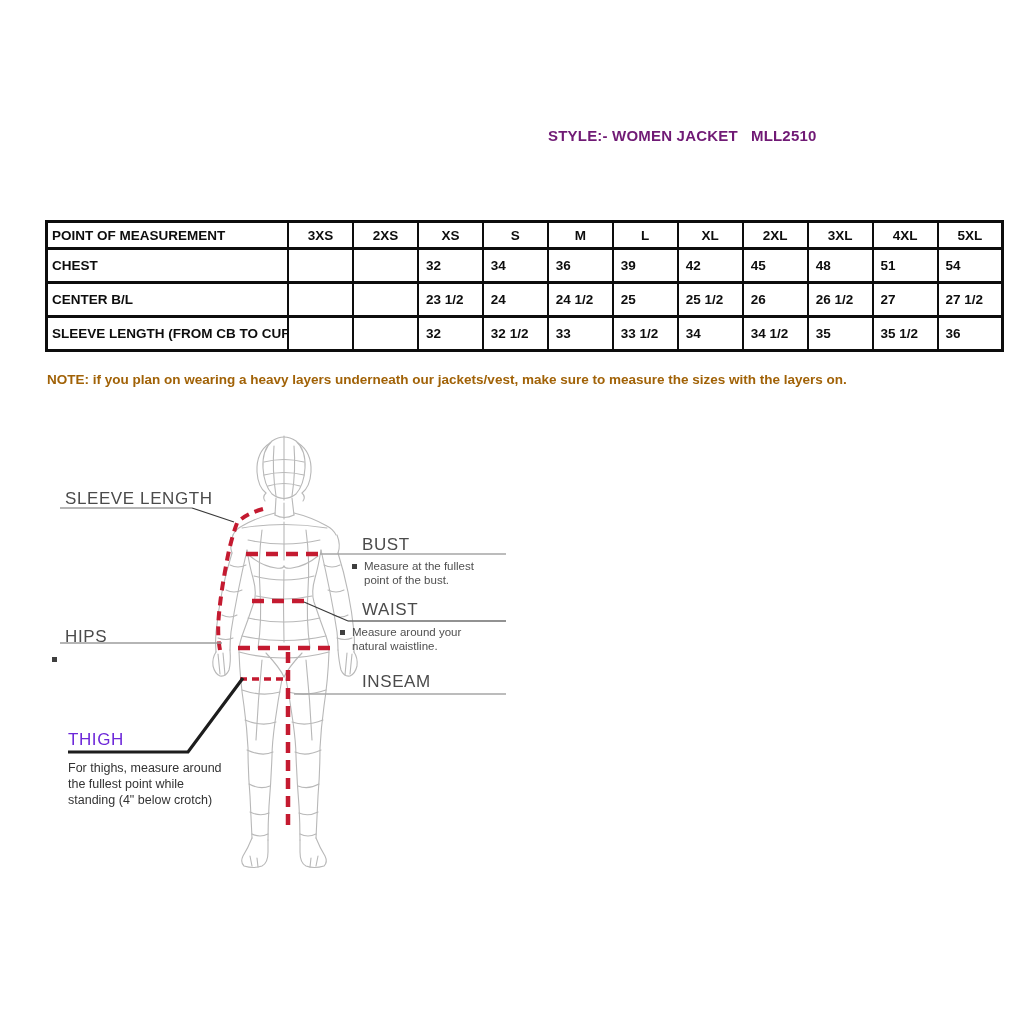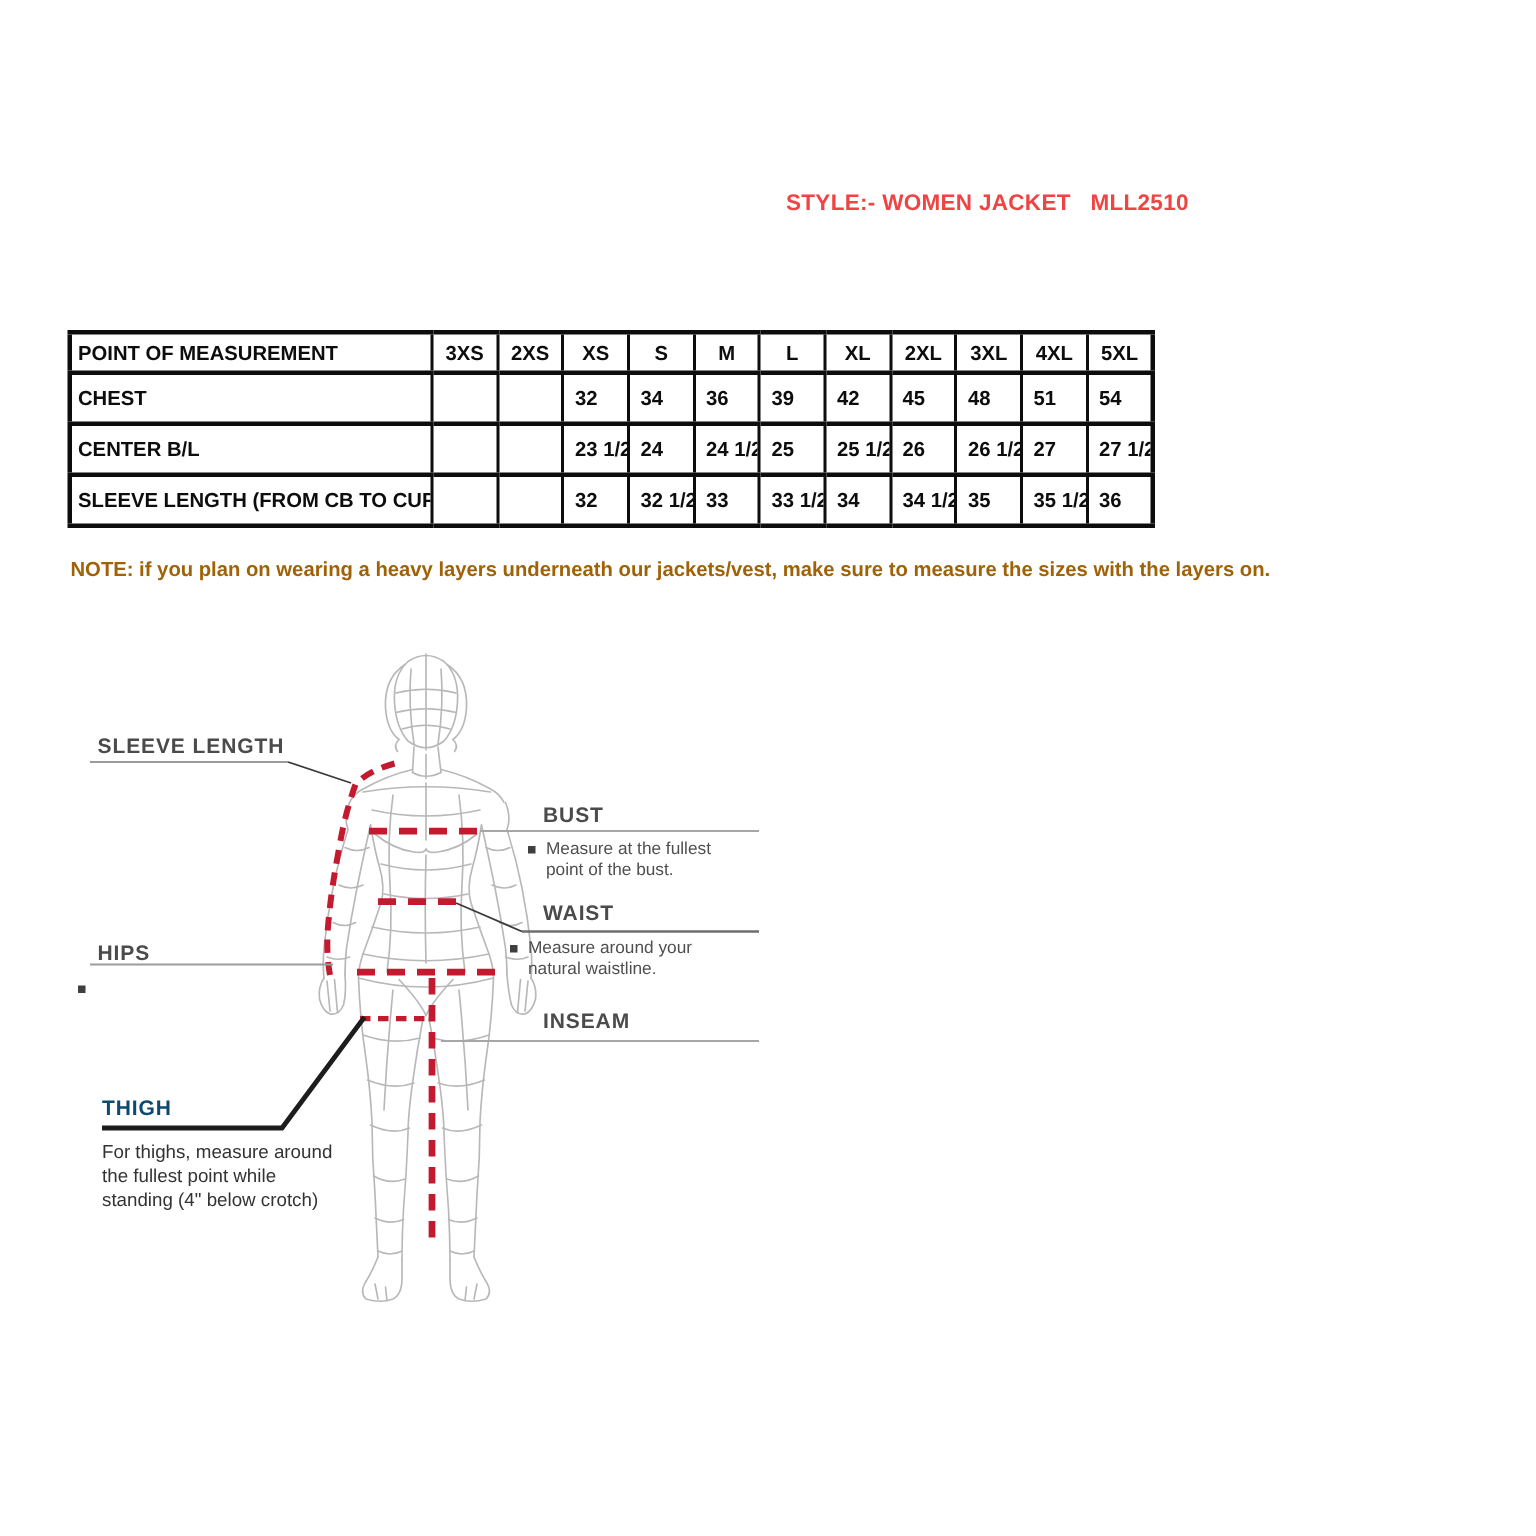--- a/index.html
+++ b/index.html
@@ -2,26 +2,26 @@
 <html><head>
 <meta charset="utf-8">
 <style>
   html,body{margin:0;padding:0;background:#ffffff;}
   .page{
     position:relative;width:1024px;height:1024px;background:#ffffff;
     font-family:"Liberation Sans", sans-serif;overflow:hidden;
   }
   
   .doc-title{
-    position:absolute;left:524px;top:127px;
-    font-size:15px;font-weight:700;color:#ef4444;white-space:pre;letter-spacing:0.2px;
+    position:absolute;left:548px;top:127px;
+    font-size:15px;font-weight:700;color:#701a75;white-space:pre;letter-spacing:0.2px;
   }
   
   table.size-chart{
-    position:absolute;left:45px;top:220px;width:725px;
+    position:absolute;left:45px;top:220px;width:959px;
     border-collapse:collapse;table-layout:fixed;
     border:3px solid #0d0d0d;
   }
   table.size-chart th, table.size-chart td{
     border-left:2px solid #0d0d0d;border-right:2px solid #0d0d0d;
     border-top:3px solid #0d0d0d;border-bottom:3px solid #0d0d0d;
     font-size:13.5px;font-weight:700;color:#0d0d0d;
     vertical-align:middle;overflow:hidden;white-space:nowrap;
   }
   table.size-chart thead tr{height:27px;}
@@ -31,23 +31,23 @@
     width:233px;text-align:left;padding-left:4px;
   }
   table.size-chart td{text-align:left;padding-left:7px;}
   
   .note-line{
     position:absolute;left:47px;top:372px;width:900px;
     font-size:13.5px;font-weight:700;color:#a16207;
   }
   
   .guide-heading{
-    position:absolute;font-size:14px;font-weight:700;color:#4b4b4b;letter-spacing:0.6px;
-  }
-  .guide-heading.dark{color:#0c4a6e;}
+    position:absolute;font-size:17px;font-weight:400;color:#4b4b4b;letter-spacing:0.6px;
+  }
+  .guide-heading.dark{color:#6d28d9;}
   .guide-para{
     position:absolute;display:flex;align-items:flex-start;
     font-size:11.5px;color:#4f4f4f;line-height:13.7px;
   }
   .guide-para .bullet{
     width:5px;height:5px;background:#3f3f3f;margin-top:4px;margin-right:7px;flex:0 0 auto;
   }
   .guide-para .measure-text{white-space:pre-line;}
   .guide-para.thigh-para{font-size:12.5px;color:#333;line-height:16px;}
   svg.overlay{position:absolute;left:0;top:0;pointer-events:none;}

